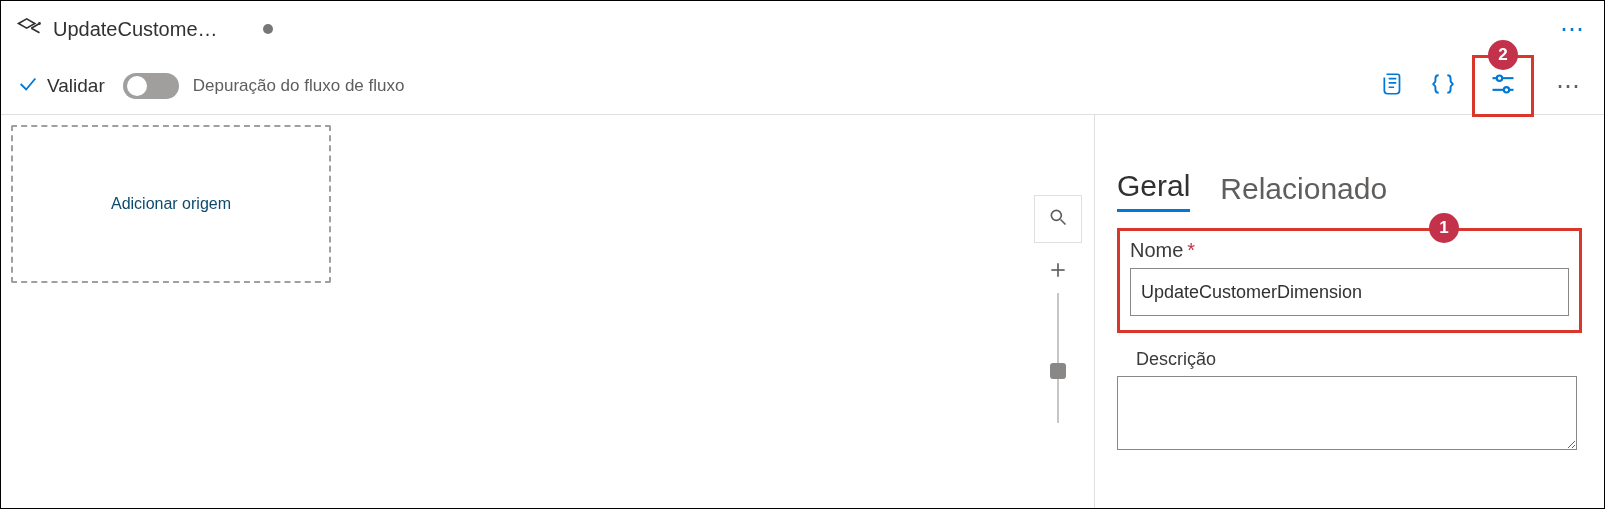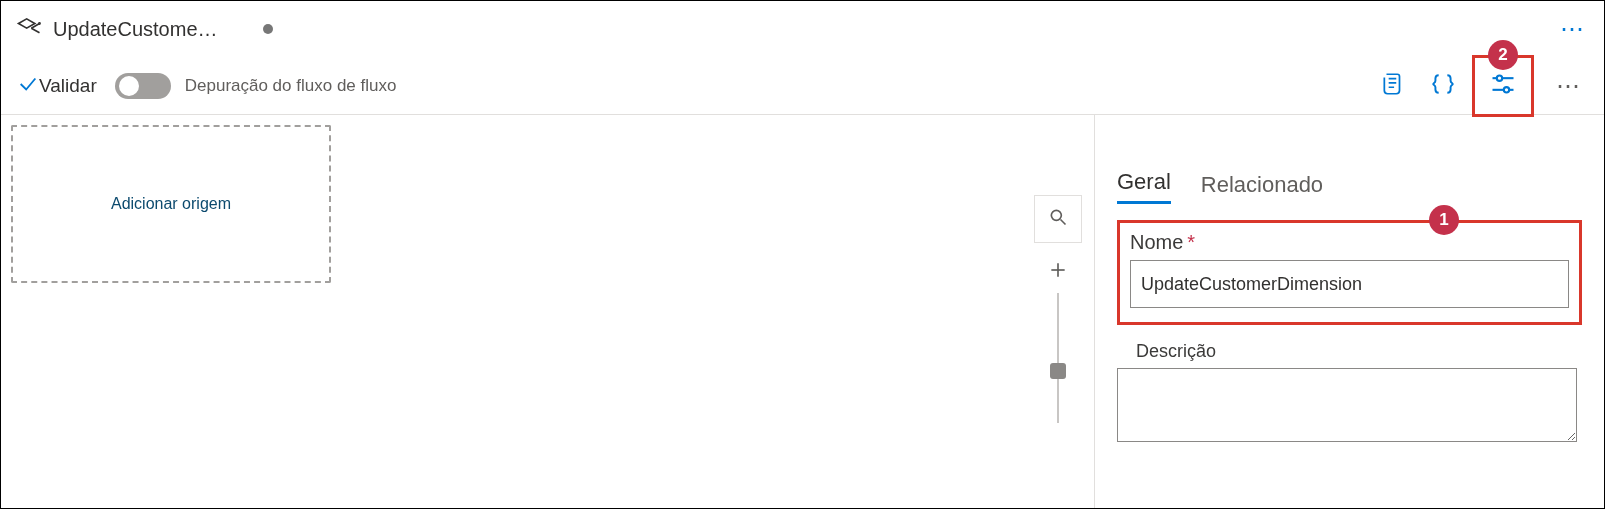--- a/index.html
+++ b/index.html
@@ -9,21 +9,21 @@
   .titlebar { display: flex; align-items: center; height: 56px; padding: 0 10px; }
   .tab { display: flex; align-items: center; gap: 10px; height: 100%; padding: 0 12px 0 4px; }
   .tab-icon svg { width: 28px; height: 28px; }
   .tab-title { font-size: 20px; color: #323130; max-width: 170px; white-space: nowrap; overflow: hidden; text-overflow: ellipsis; }
   .dirty-dot { width: 10px; height: 10px; border-radius: 50%; background: #777; margin-left: 30px; }
   .titlebar .spacer { flex: 1; }
   .title-more { color: #0078d4; padding: 4px 8px; }
 
   
   .toolbar { display: flex; align-items: center; height: 58px; padding: 0 16px; border-bottom: 1px solid #e1dfdd; }
-  .validate { display: flex; align-items: center; cursor: pointer; text-align: center; }
+  .validate { display: flex; align-items: center; gap: 8px; cursor: pointer; text-align: center; }
   .check { color: #0078d4; }
   .validate-label { font-size: 19px; color: #323130; }
   .toggle { display: inline-flex; align-items: center; margin-left: 18px; cursor: pointer; }
   .toggle-track { width: 56px; height: 26px; border-radius: 13px; background: #a19f9d; position: relative; }
   .toggle-thumb { position: absolute; width: 20px; height: 20px; border-radius: 50%; background: #fff; top: 3px; left: 4px; }
   .toggle-label { font-size: 17px; color: #605e5c; margin-left: 14px; }
   .toolbar .spacer { flex: 1; }
   .right-actions { display: flex; align-items: center; gap: 8px; }
   .icon-btn { width: 42px; height: 42px; display: flex; align-items: center; justify-content: center; cursor: pointer; color: #0078d4; }
   .settings-highlight { border: 3px solid #d9372b; width: 62px; height: 62px; display: flex; align-items: center; justify-content: center; position: relative; }
@@ -38,21 +38,21 @@
   .canvas-controls { position: absolute; right: 12px; top: 80px; display: flex; flex-direction: column; align-items: center; gap: 14px; }
   .cc-btn { width: 48px; height: 48px; border: 1px solid #e1dfdd; background: #fff; display: flex; align-items: center; justify-content: center; cursor: pointer; color: #605e5c; }
   .slider-wrap { display: flex; flex-direction: column; align-items: center; }
   .slider-track { width: 2px; height: 130px; background: #c8c6c4; position: relative; margin-top: 6px; }
   .slider-thumb { position: absolute; width: 16px; height: 16px; border-radius: 3px; background: #8a8886; left: 50%; transform: translateX(-50%); top: 70px; cursor: grab; }
 
   .side { width: 510px; border-left: 1px solid #e1dfdd; padding: 18px 22px 0 22px; display: flex; flex-direction: column; }
   .props-tab { display: inline-block; font-size: 16px; color: #0078d4; border: 2px dashed #0078d4; padding: 4px 10px; border-top-width:2px; }
 
   .inner-tabs { display: flex; gap: 30px; margin-top: 36px; align-items: flex-end; }
-  .inner-tab { font-size: 22px; color: #605e5c; padding-bottom: 6px; cursor: pointer; }
+  .inner-tab { font-size: 30px; color: #605e5c; padding-bottom: 6px; cursor: pointer; }
   .inner-tab.active { color: #323130; border-bottom: 3px solid #0078d4; }
 
   .form-block { margin-top: 16px; }
   .name-highlight { border: 3px solid #d9372b; padding: 8px 10px 14px 10px; position: relative; }
   .field-label { font-size: 20px; color: #3b3a39; margin-bottom: 6px; }
   .req { color: #c4314b; margin-left: 4px; }
   .text-input { width: 100%; height: 48px; border: 1px solid #8a8886; padding: 0 10px; font-size: 18px; color: #323130; }
   .desc-label { font-size: 18px; color: #3b3a39; margin: 16px 0 6px 19px; }
   .textarea { width: 460px; height: 74px; border: 1px solid #8a8886; resize: both; font-size: 16px; padding: 6px; }
 

